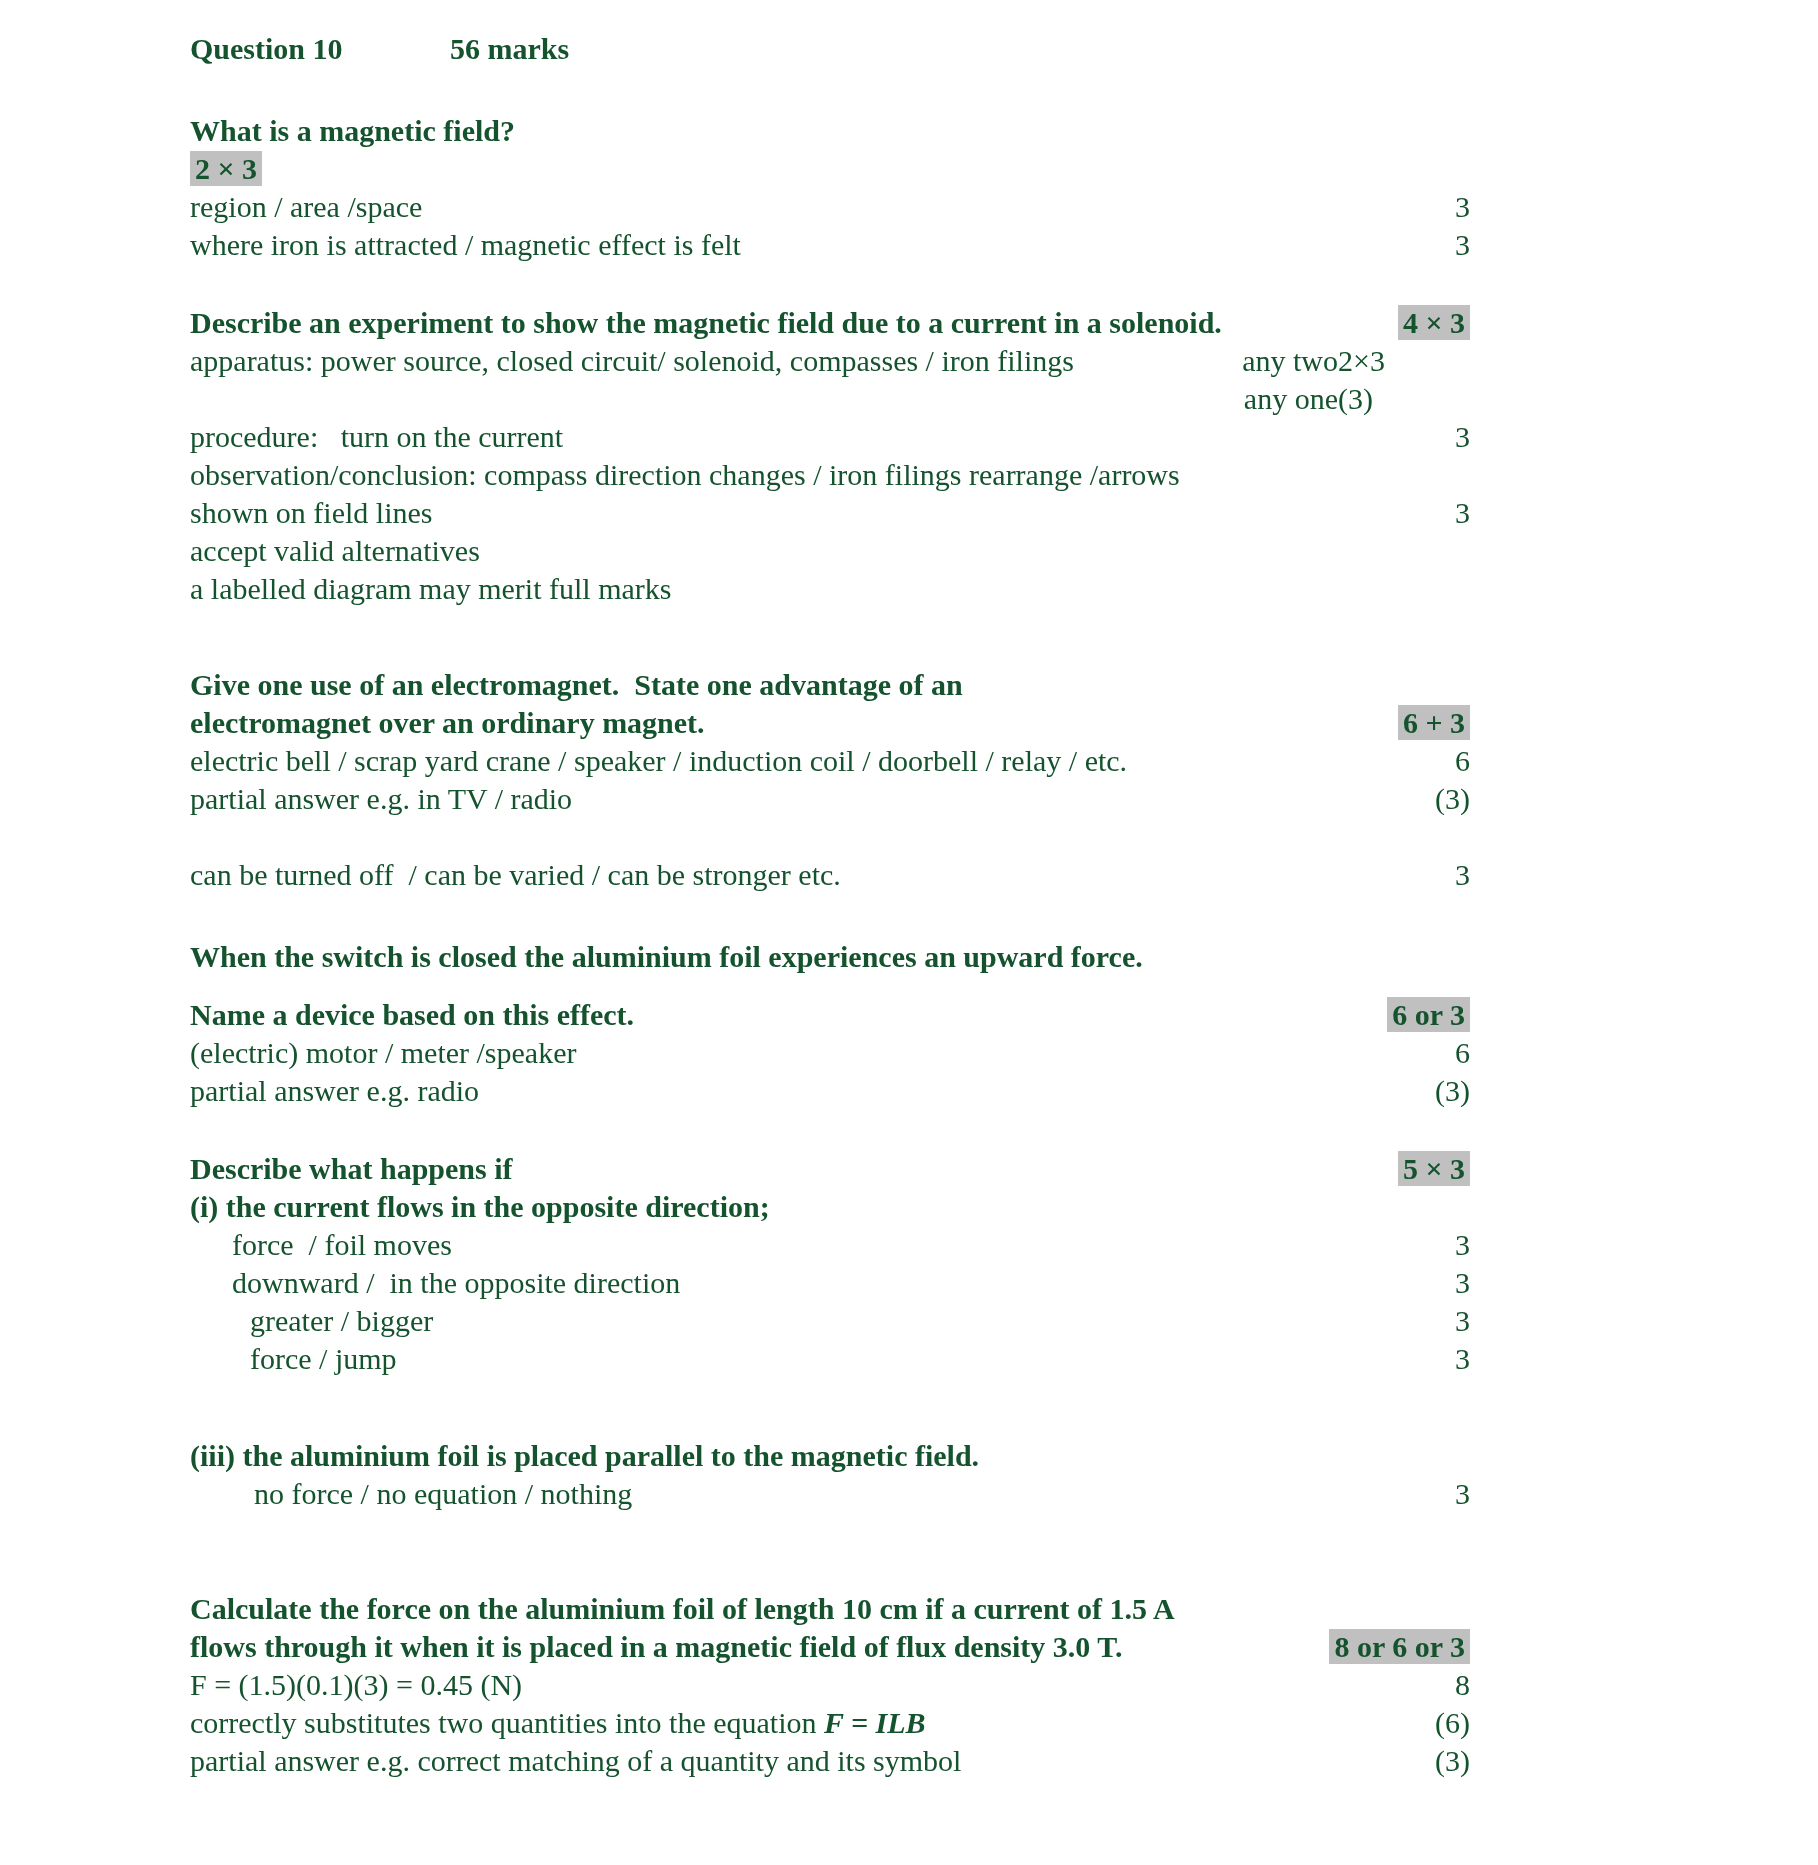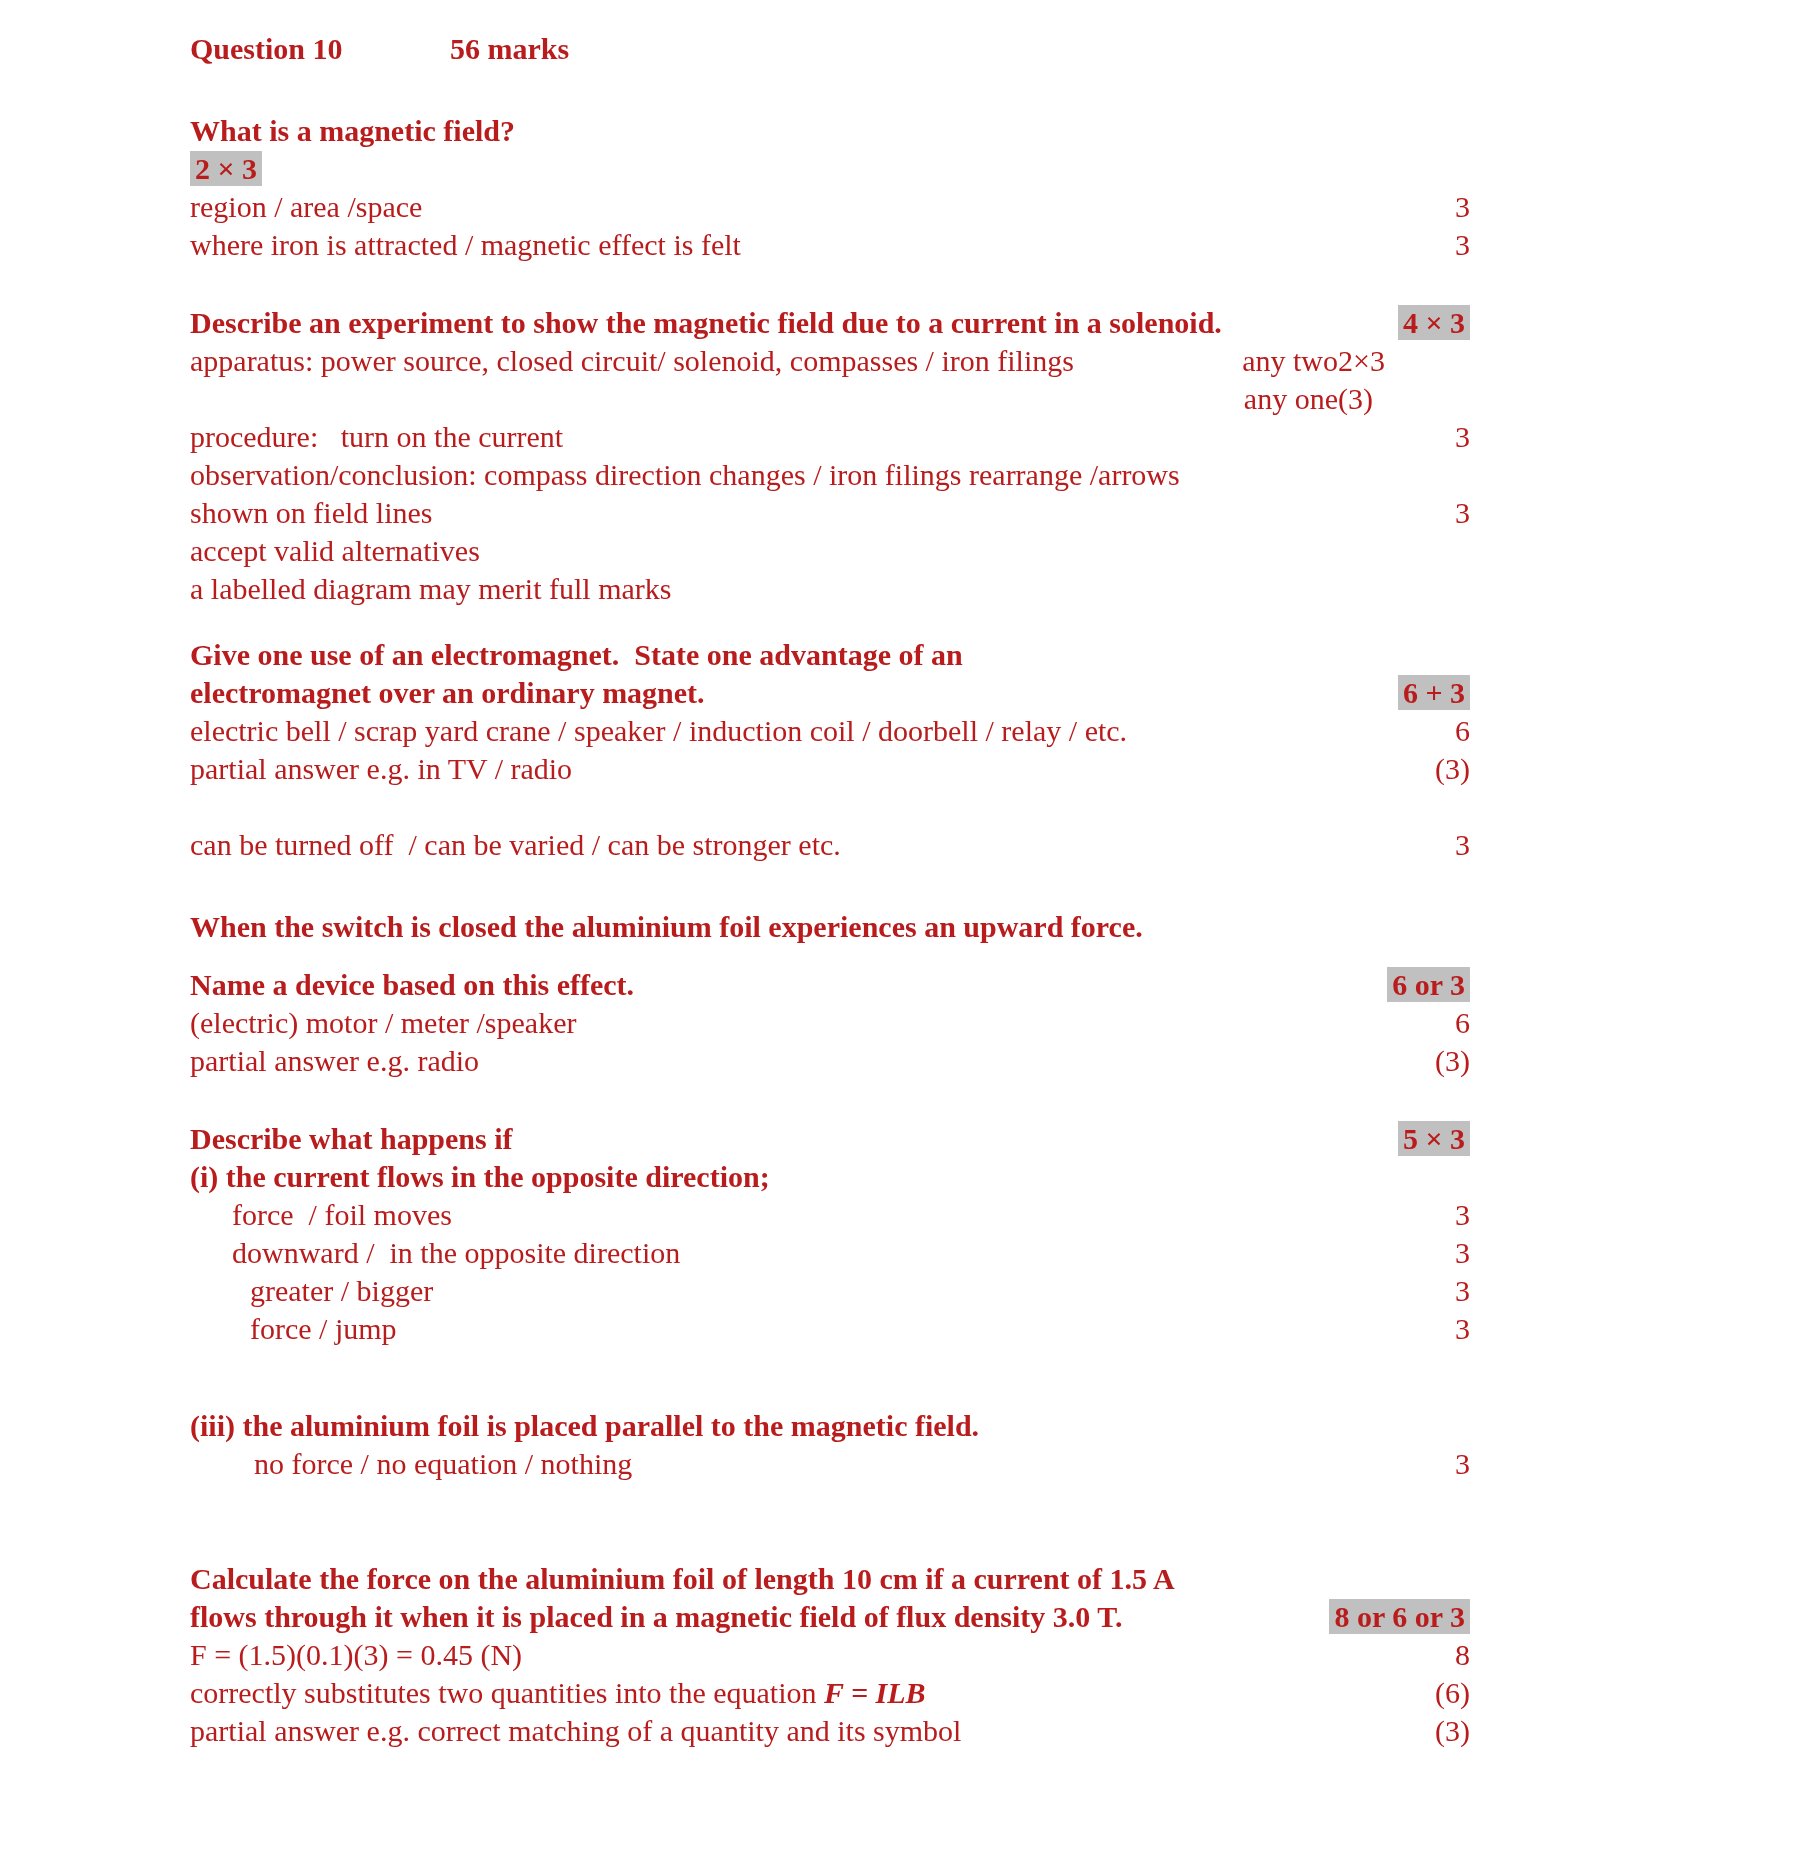--- a/index.html
+++ b/index.html
@@ -4,39 +4,39 @@
 <style>
   html,body{margin:0;padding:0;background:#ffffff;}
   body{width:1818px;height:1865px;overflow:hidden;}
   .page{
     box-sizing:content-box;
     padding:30px 0 0 190px;
     width:1280px;
     font-family:"Liberation Serif","DejaVu Serif",serif;
     font-size:30px;
     line-height:38px;
-    color:#b91c1c;
+    color:#14532d;
   }
   .row{display:flex;flex-wrap:nowrap;align-items:baseline;}
   .txt{flex:1 1 auto;min-width:0;white-space:pre-wrap;}
   .mid{flex:0 0 190px;text-align:right;white-space:nowrap;}
   .mark{flex:0 0 auto;text-align:left;white-space:nowrap;}
   .mfix{flex:0 0 132px;min-width:132px;}
   .b{font-weight:bold;}
   .i{font-style:italic;font-weight:bold;}
   .hl{background:#c0c0c0;padding:1px 5px;font-weight:bold;}
   .qtitle{display:inline-block;width:260px;}
   .in1{padding-left:42px;}
   .in2{padding-left:60px;}
   .in3{padding-left:64px;}
   .g20{margin-top:20px;gap:41px;}
   .g38{margin-top:38px;}
   .g39{margin-top:59px;}
   .g40{margin-top:40px;}
-  .g42{margin-top:28px;}
+  .g42{margin-top:58px;}
   .g44{margin-top:44px;flex-direction:column;}
   .g77{margin-top:77px;}
 </style>
 </head>
 <body>
 
 <div class="page">
 
   <div class="row b">
     <span class="txt"><span class="qtitle">Question 10</span><span>56 marks</span></span>

